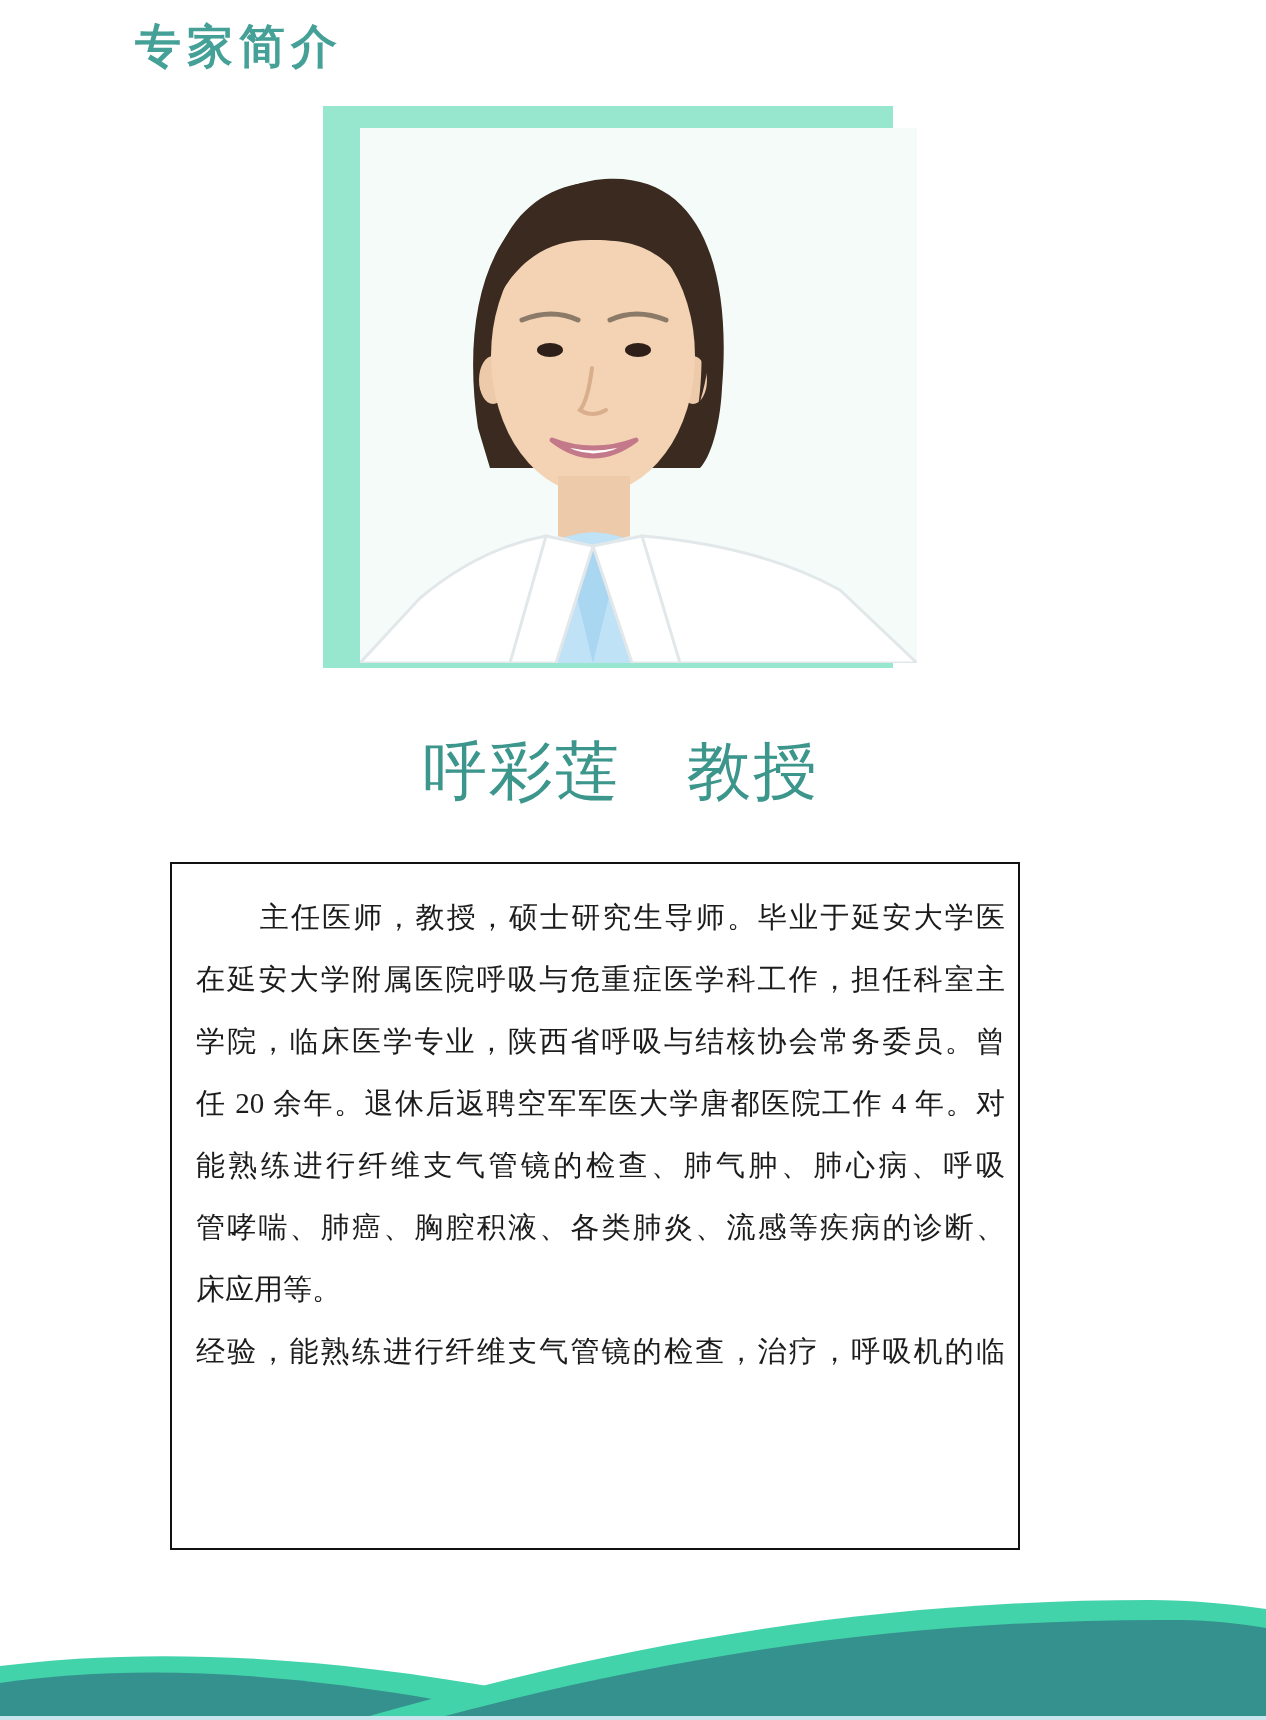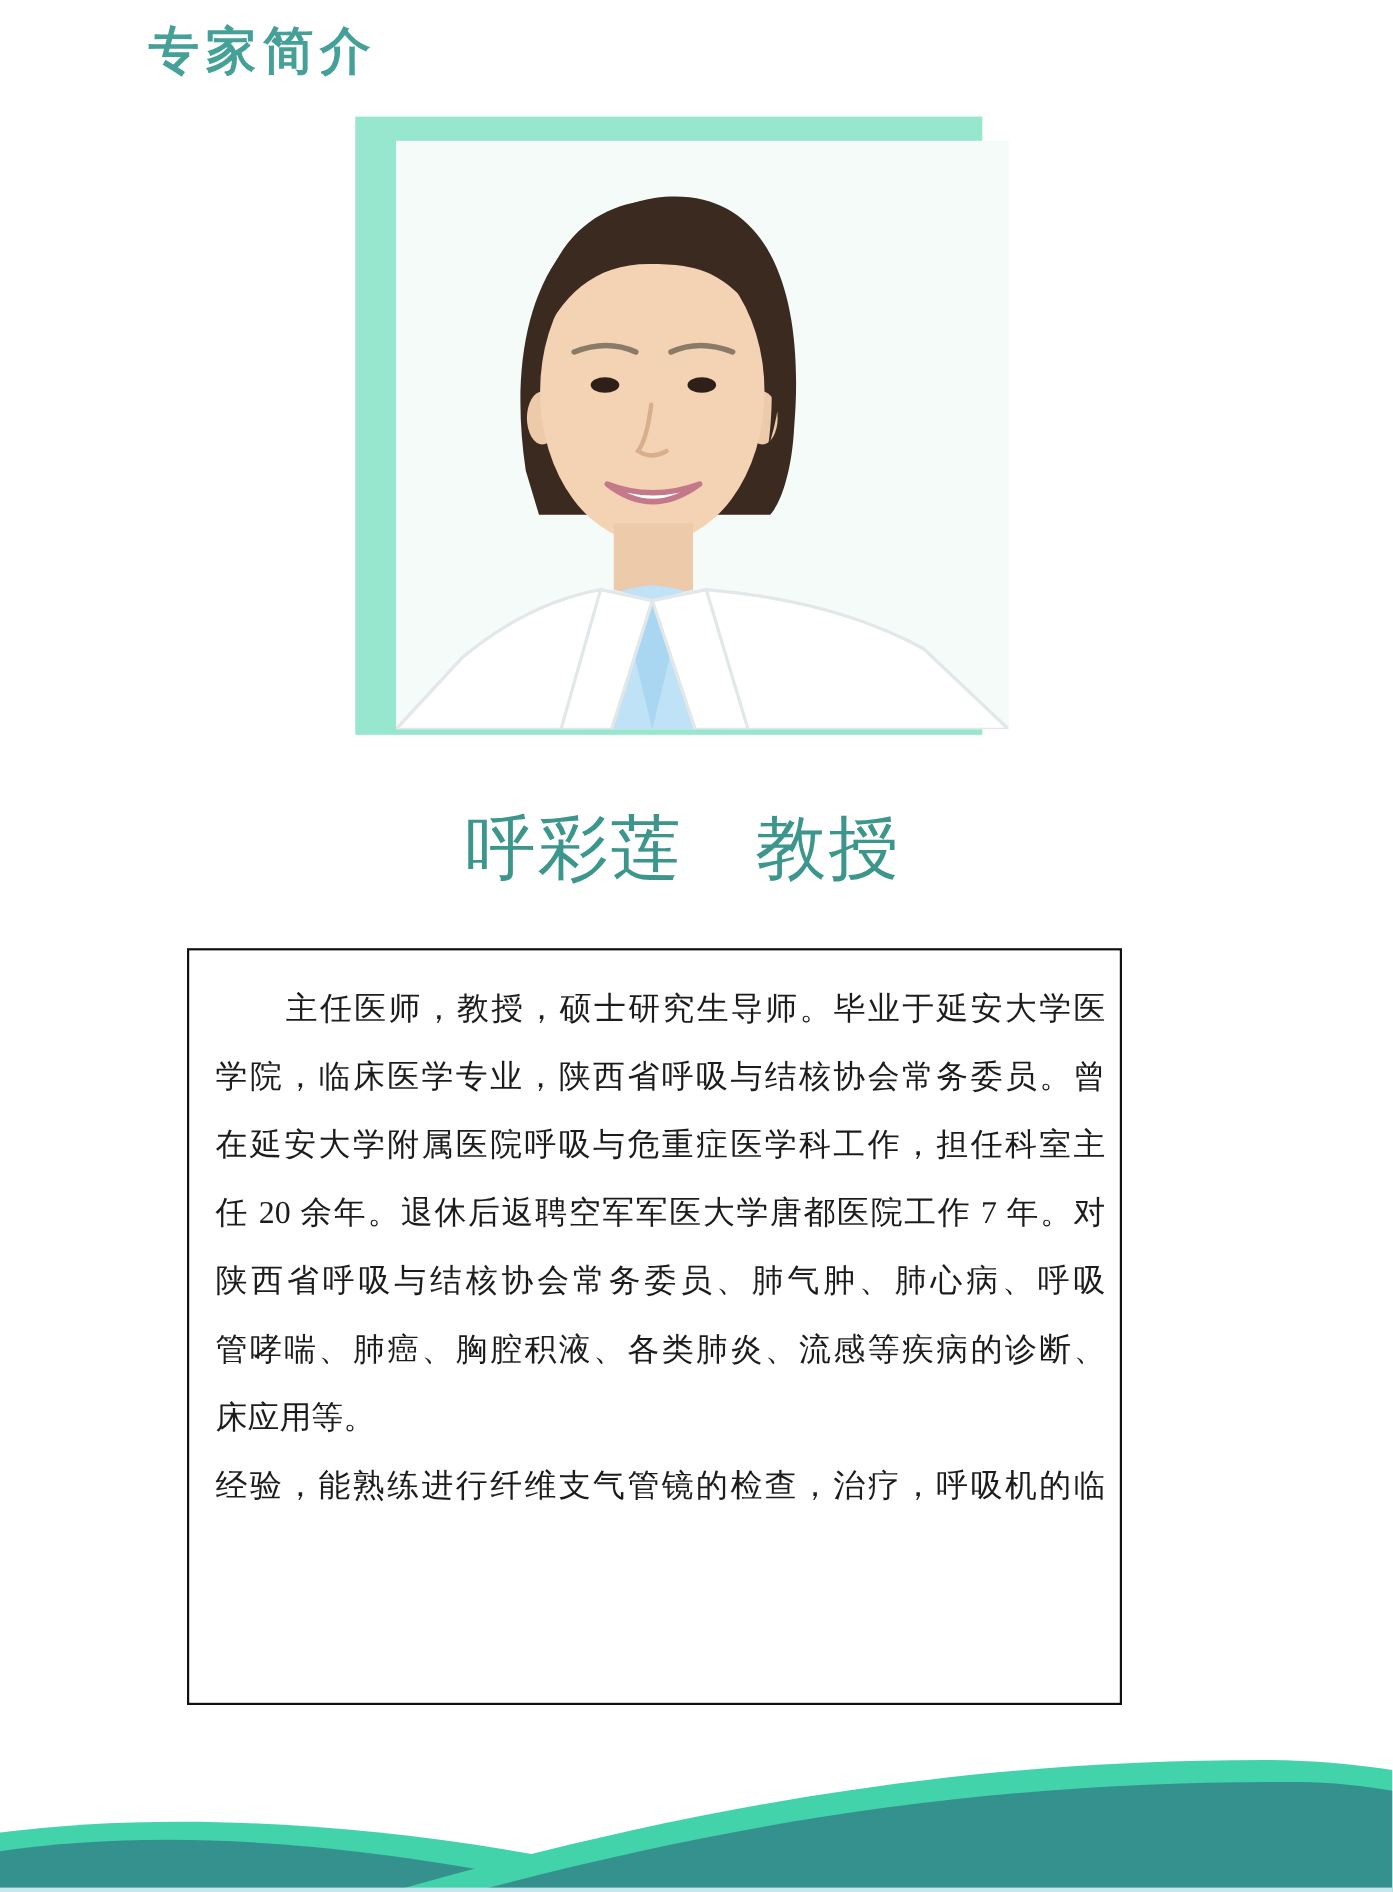--- a/index.html
+++ b/index.html
@@ -91,24 +91,24 @@
       <path d="M557,535 L480,462 Q400,418 282,408 L254,444 L300,535 Z" fill="#ffffff" stroke="#e2e8ea" stroke-width="3"></path>
       <path d="M186,408 L233,418 L196,535 L150,535 Z" fill="#ffffff" stroke="#e2e8ea" stroke-width="3"></path>
       <path d="M282,408 L233,418 L272,535 L320,535 Z" fill="#ffffff" stroke="#e2e8ea" stroke-width="3"></path>
     </svg>
   </div>
 
   <div class="expert-name">呼彩莲　教授</div>
 
   <div class="bio-box">
     <div class="bio-line first">主任医师，教授，硕士研究生导师。毕业于延安大学医</div>
+    <div class="bio-line">在延安大学附属医院呼吸与危重症医学科工作，担任科室主</div>
     <div class="bio-line">学院，临床医学专业，陕西省呼吸与结核协会常务委员。曾</div>
-    <div class="bio-line">在延安大学附属医院呼吸与危重症医学科工作，担任科室主</div>
-    <div class="bio-line">任 20 余年。退休后返聘空军军医大学唐都医院工作 7 年。对</div>
-    <div class="bio-line">陕西省呼吸与结核协会常务委员、肺气肿、肺心病、呼吸</div>
+    <div class="bio-line">任 20 余年。退休后返聘空军军医大学唐都医院工作 4 年。对</div>
+    <div class="bio-line">能熟练进行纤维支气管镜的检查、肺气肿、肺心病、呼吸</div>
     <div class="bio-line">管哮喘、肺癌、胸腔积液、各类肺炎、流感等疾病的诊断、</div>
     <div class="bio-line last">床应用等。</div>
     <div class="bio-line">经验，能熟练进行纤维支气管镜的检查，治疗，呼吸机的临</div>
   </div>
 
   <svg class="waves" viewBox="0 0 1266 170" preserveAspectRatio="none">
 
     <path d="M0,116 C140,98 330,102 560,150 L560,170 L0,170 Z" fill="#43d3ab"></path>
     <path d="M0,133 C140,113 310,120 540,170 L0,170 Z" fill="#35918d"></path>
 

